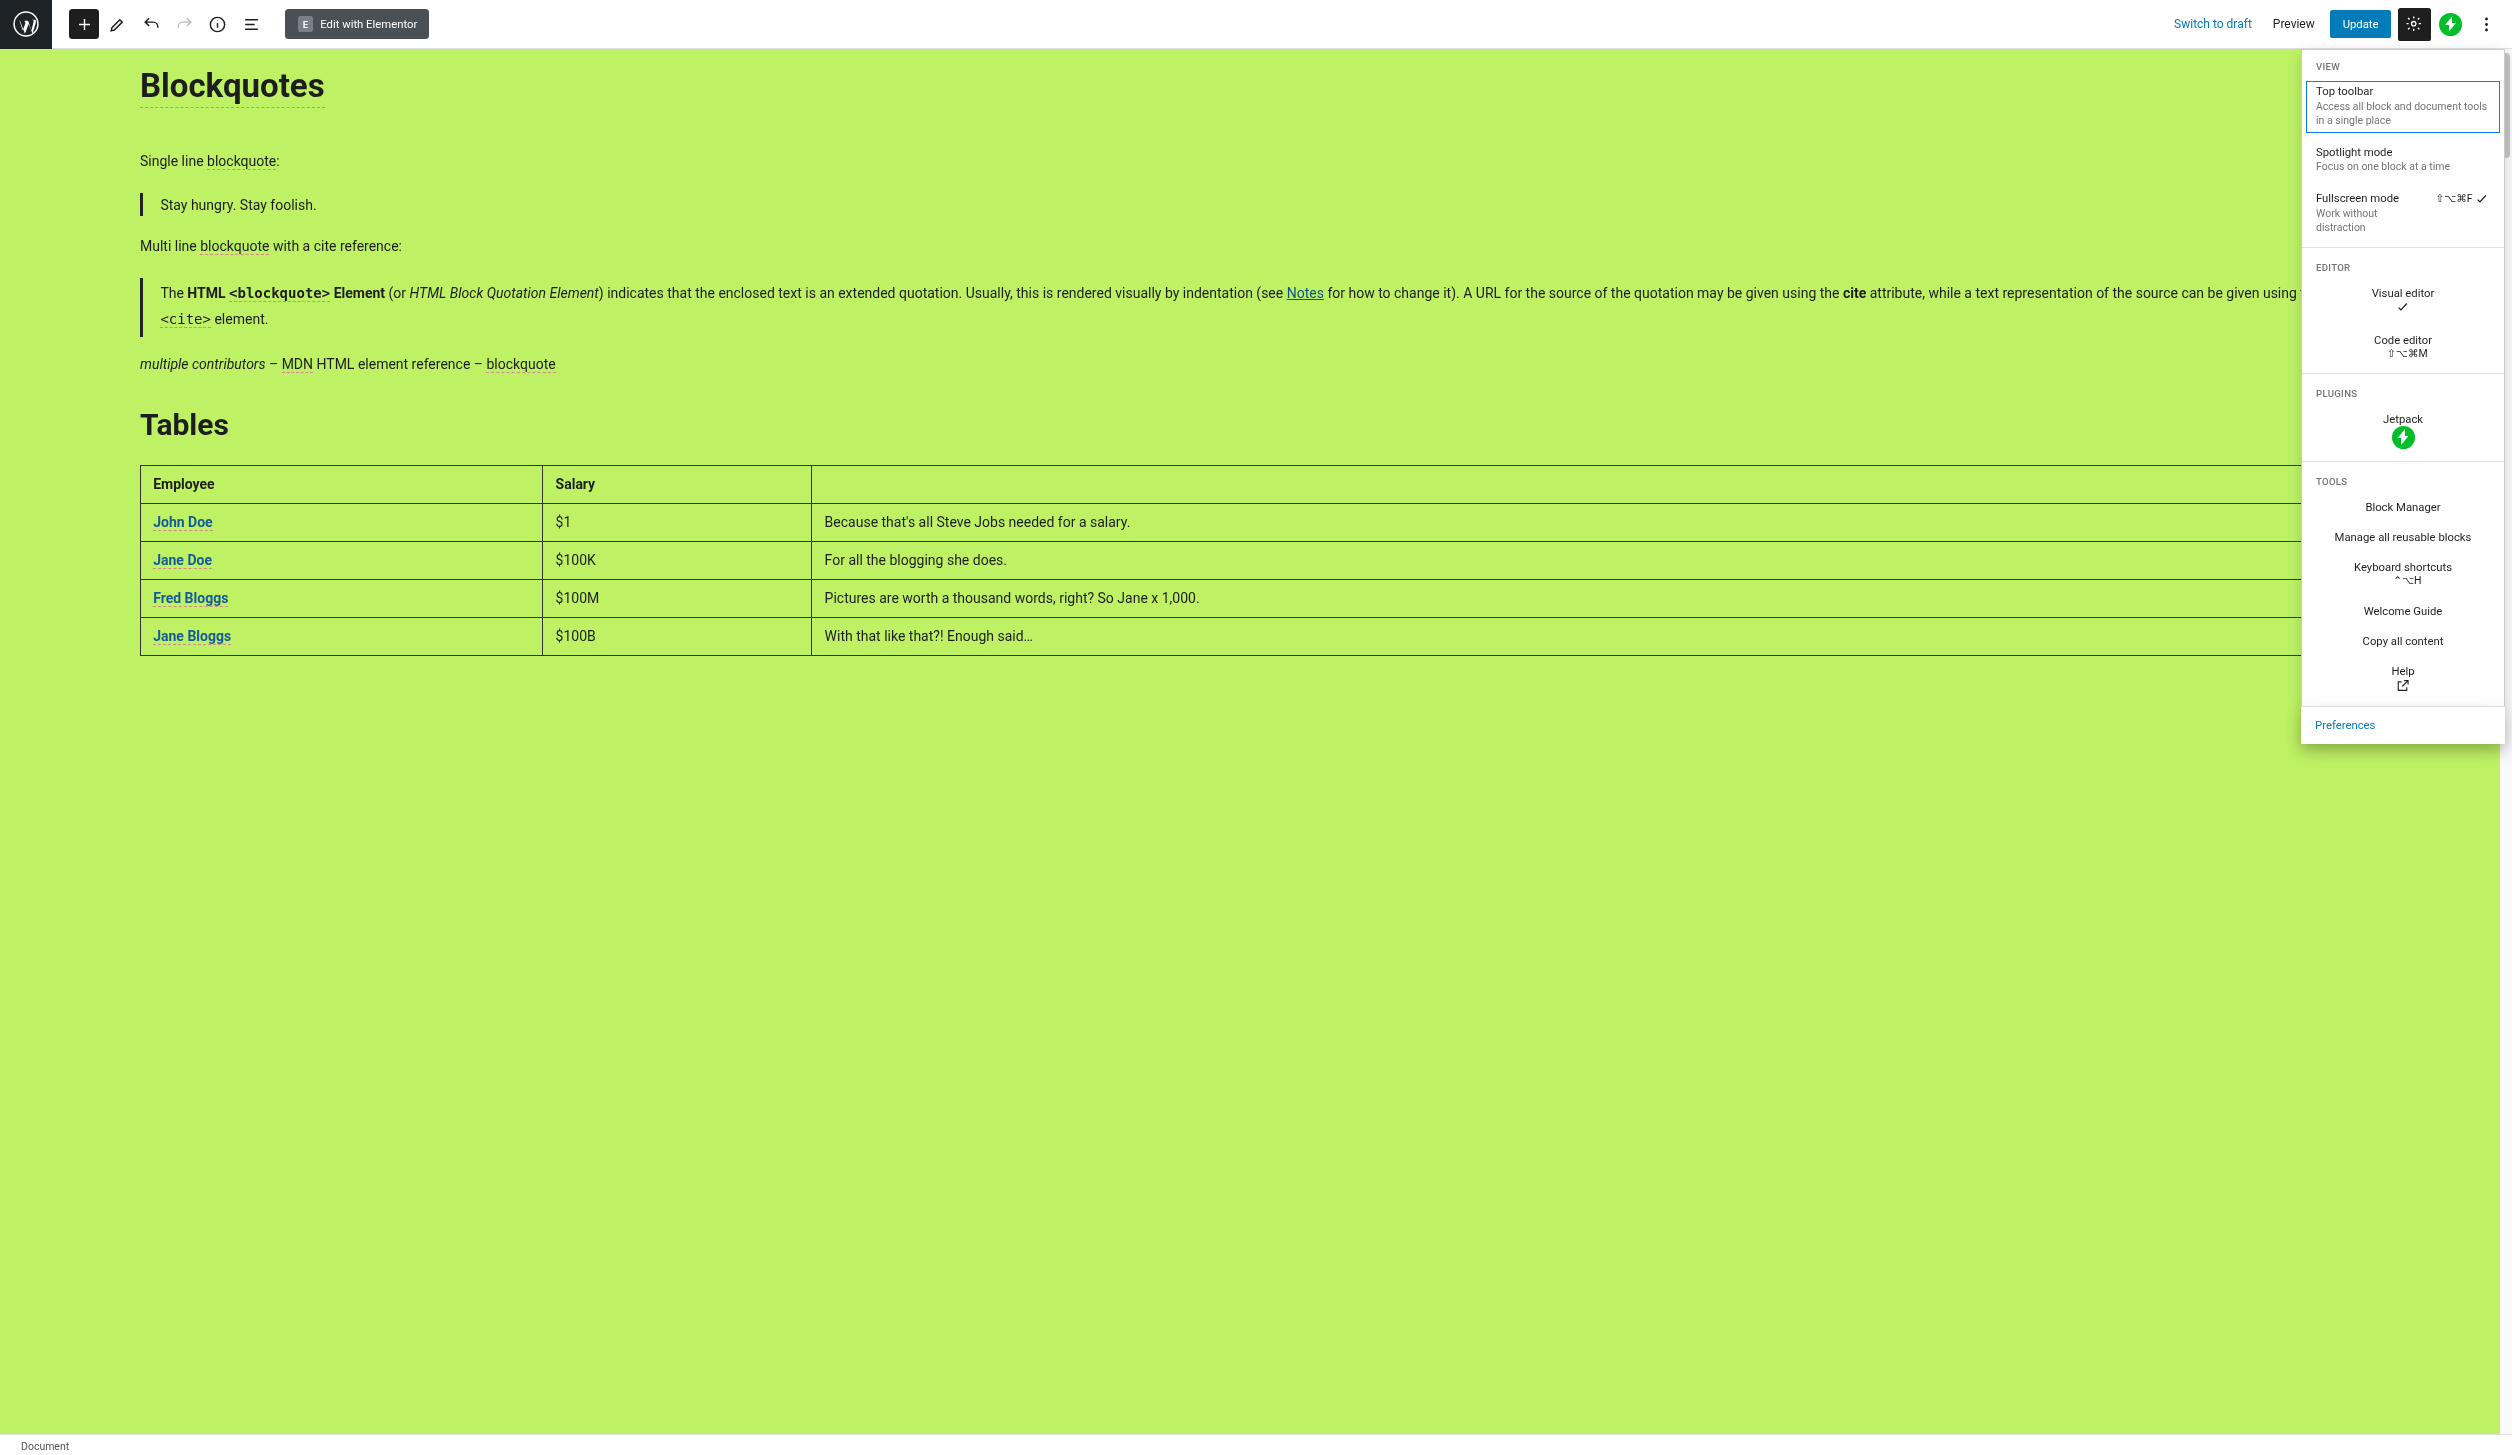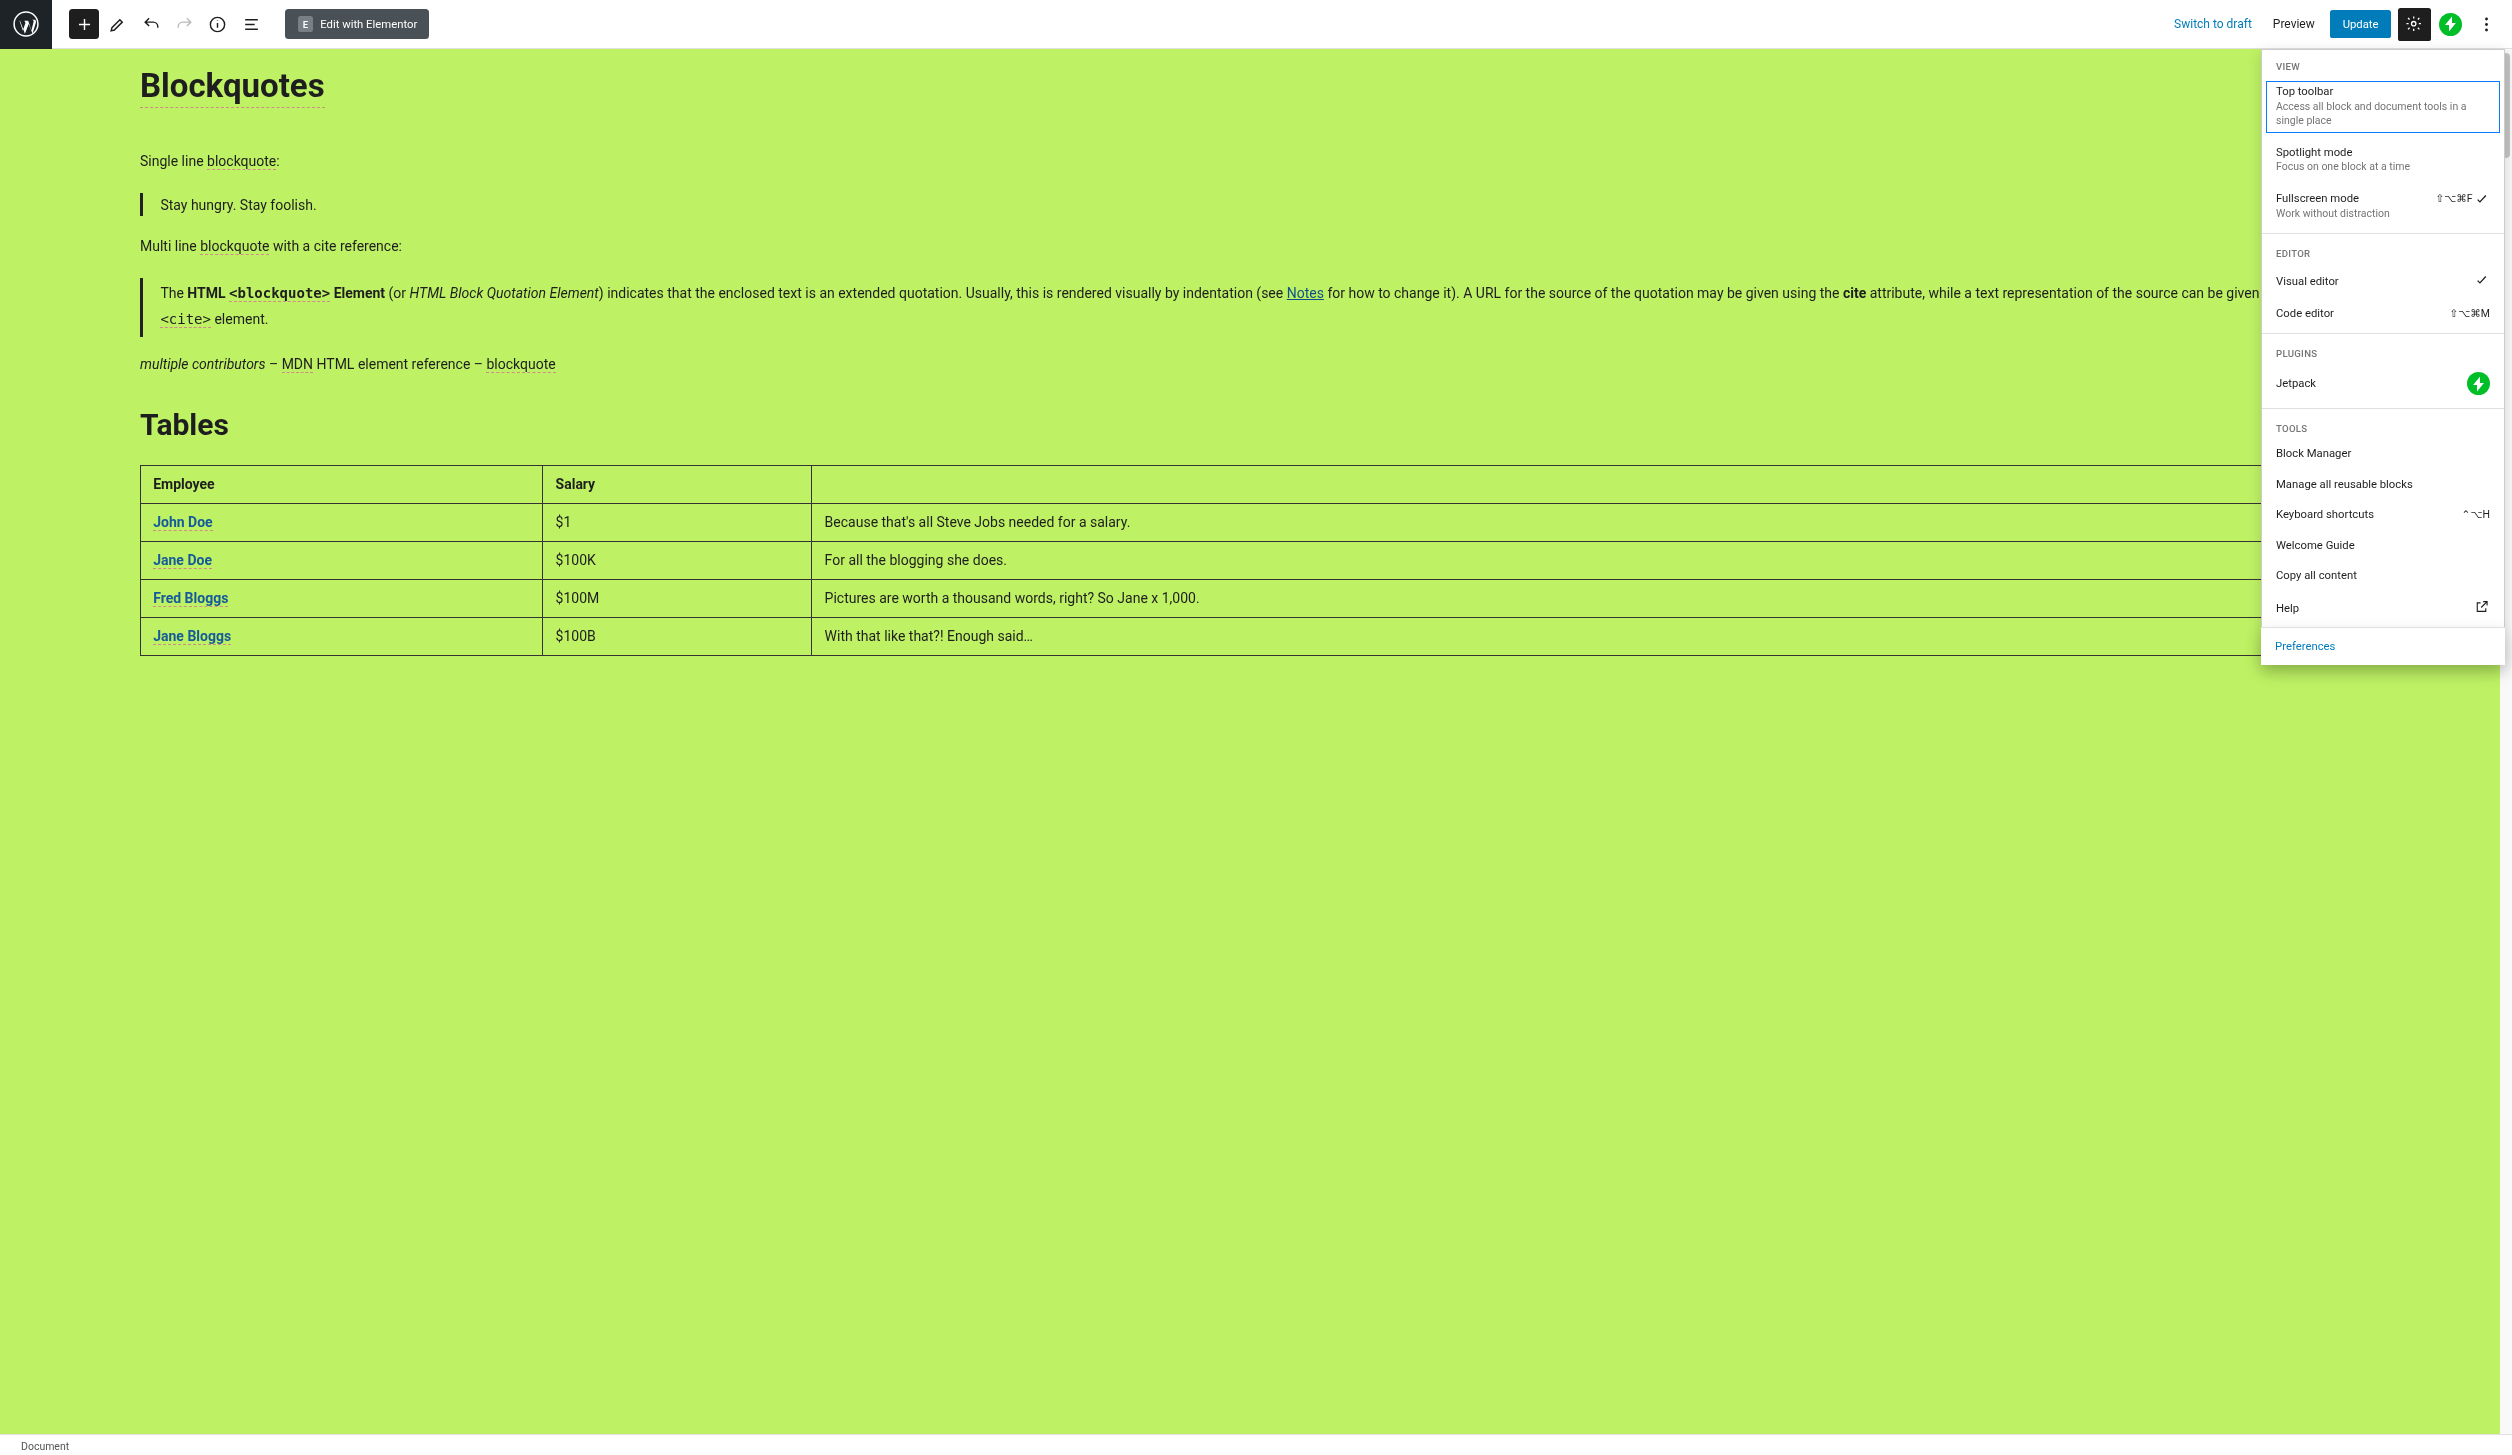--- a/index.html
+++ b/index.html
@@ -107,21 +107,21 @@
   }
   table.data th, table.data td {
     border: 0.9px solid #333; padding: 10.5px 12.2px; text-align: left;
   }
   table.data th { font-weight: 700; }
   table.data a { color: #155a9a; font-weight: 700; border-bottom: 1.7px dashed #d28b8b; text-decoration: none;}
   
   
   .dropdown {
     position: absolute; top: 49px; right: 7px;
-    width: 244px;
+    width: 204px;
     background: #fff;
     border: 0.9px solid #ccc;
     box-shadow: 0 3.5px 14px rgba(0,0,0,0.15);
     font-size: 11.3px;
     z-index: 50;
   }
   .dd-section-label {
     padding: 10.5px 14px 5.2px; color: #757575; font-size: 9.6px;
     text-transform: uppercase; letter-spacing: 0.3px; font-weight: 500;
   }
@@ -132,21 +132,21 @@
   .dd-item.outlined {
     outline: 1.7px solid #0a7bff; outline-offset: -5.2px;
     border-radius: 1.7px;
   }
   .dd-main { flex: 1; }
   .dd-title { color: #1e1e1e; }
   .dd-sub { color: #757575; font-size: 10.5px; margin-top: 1.7px; line-height: 1.35; }
   .dd-short { color: #1e1e1e; font-size: 10.5px; margin-left: 8.7px; }
   .dd-check svg { width: 17.4px; height:14px; stroke:#1e1e1e; stroke-width:2.2; fill:none; }
   .dd-sep { border-top: 0.9px solid #e0e0e0; margin: 3.5px 0; }
-  .dd-plain { padding: 8.7px 14px; cursor: pointer; display:flex; justify-content: space-between; align-items:center;}
+  .dd-plain { padding: 8.7px 14px; cursor: pointer; display:flex; justify-content: space-between; align-items:center;flex-direction:column;}
   .dd-ext svg { width:15.7px; height:15.7px; stroke:#1e1e1e; stroke-width:1.7; fill:none;}
   .dd-pref-wrap {
     border-top: 0.9px solid #e0e0e0;
     box-shadow: 0 7px 17.4px rgba(0,0,0,0.18);
     margin: 0 -0.9px -0.9px -0.9px;
     background: #fff;
   }
   .dd-pref {
     padding: 12.2px 14px; color: #007cba; cursor: pointer;
   }

